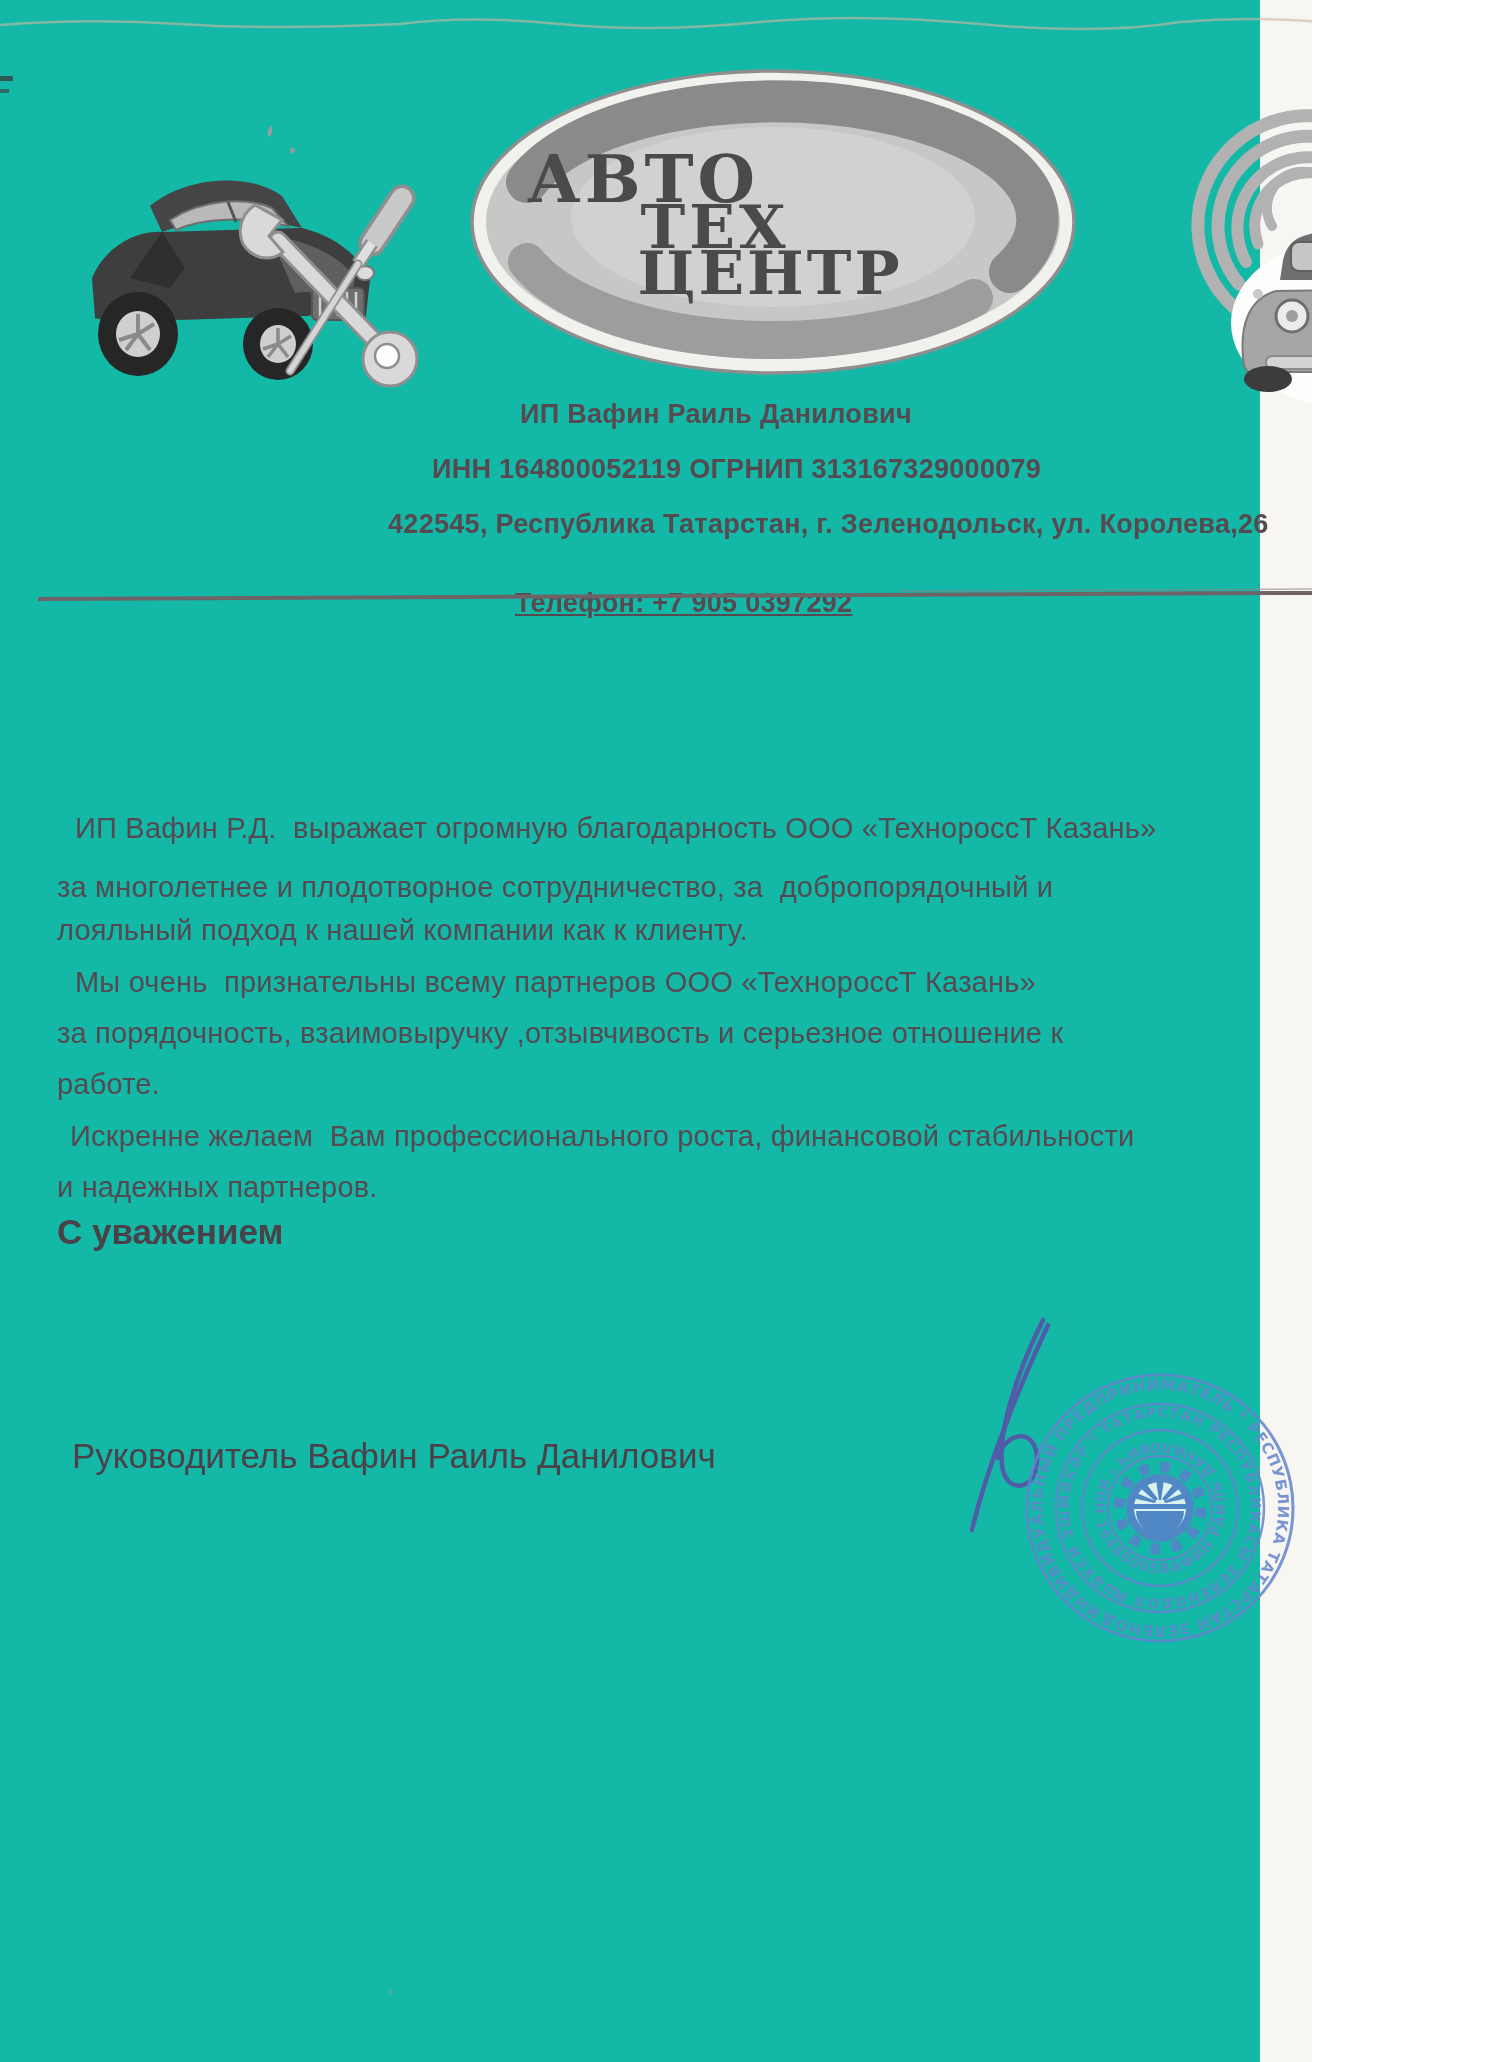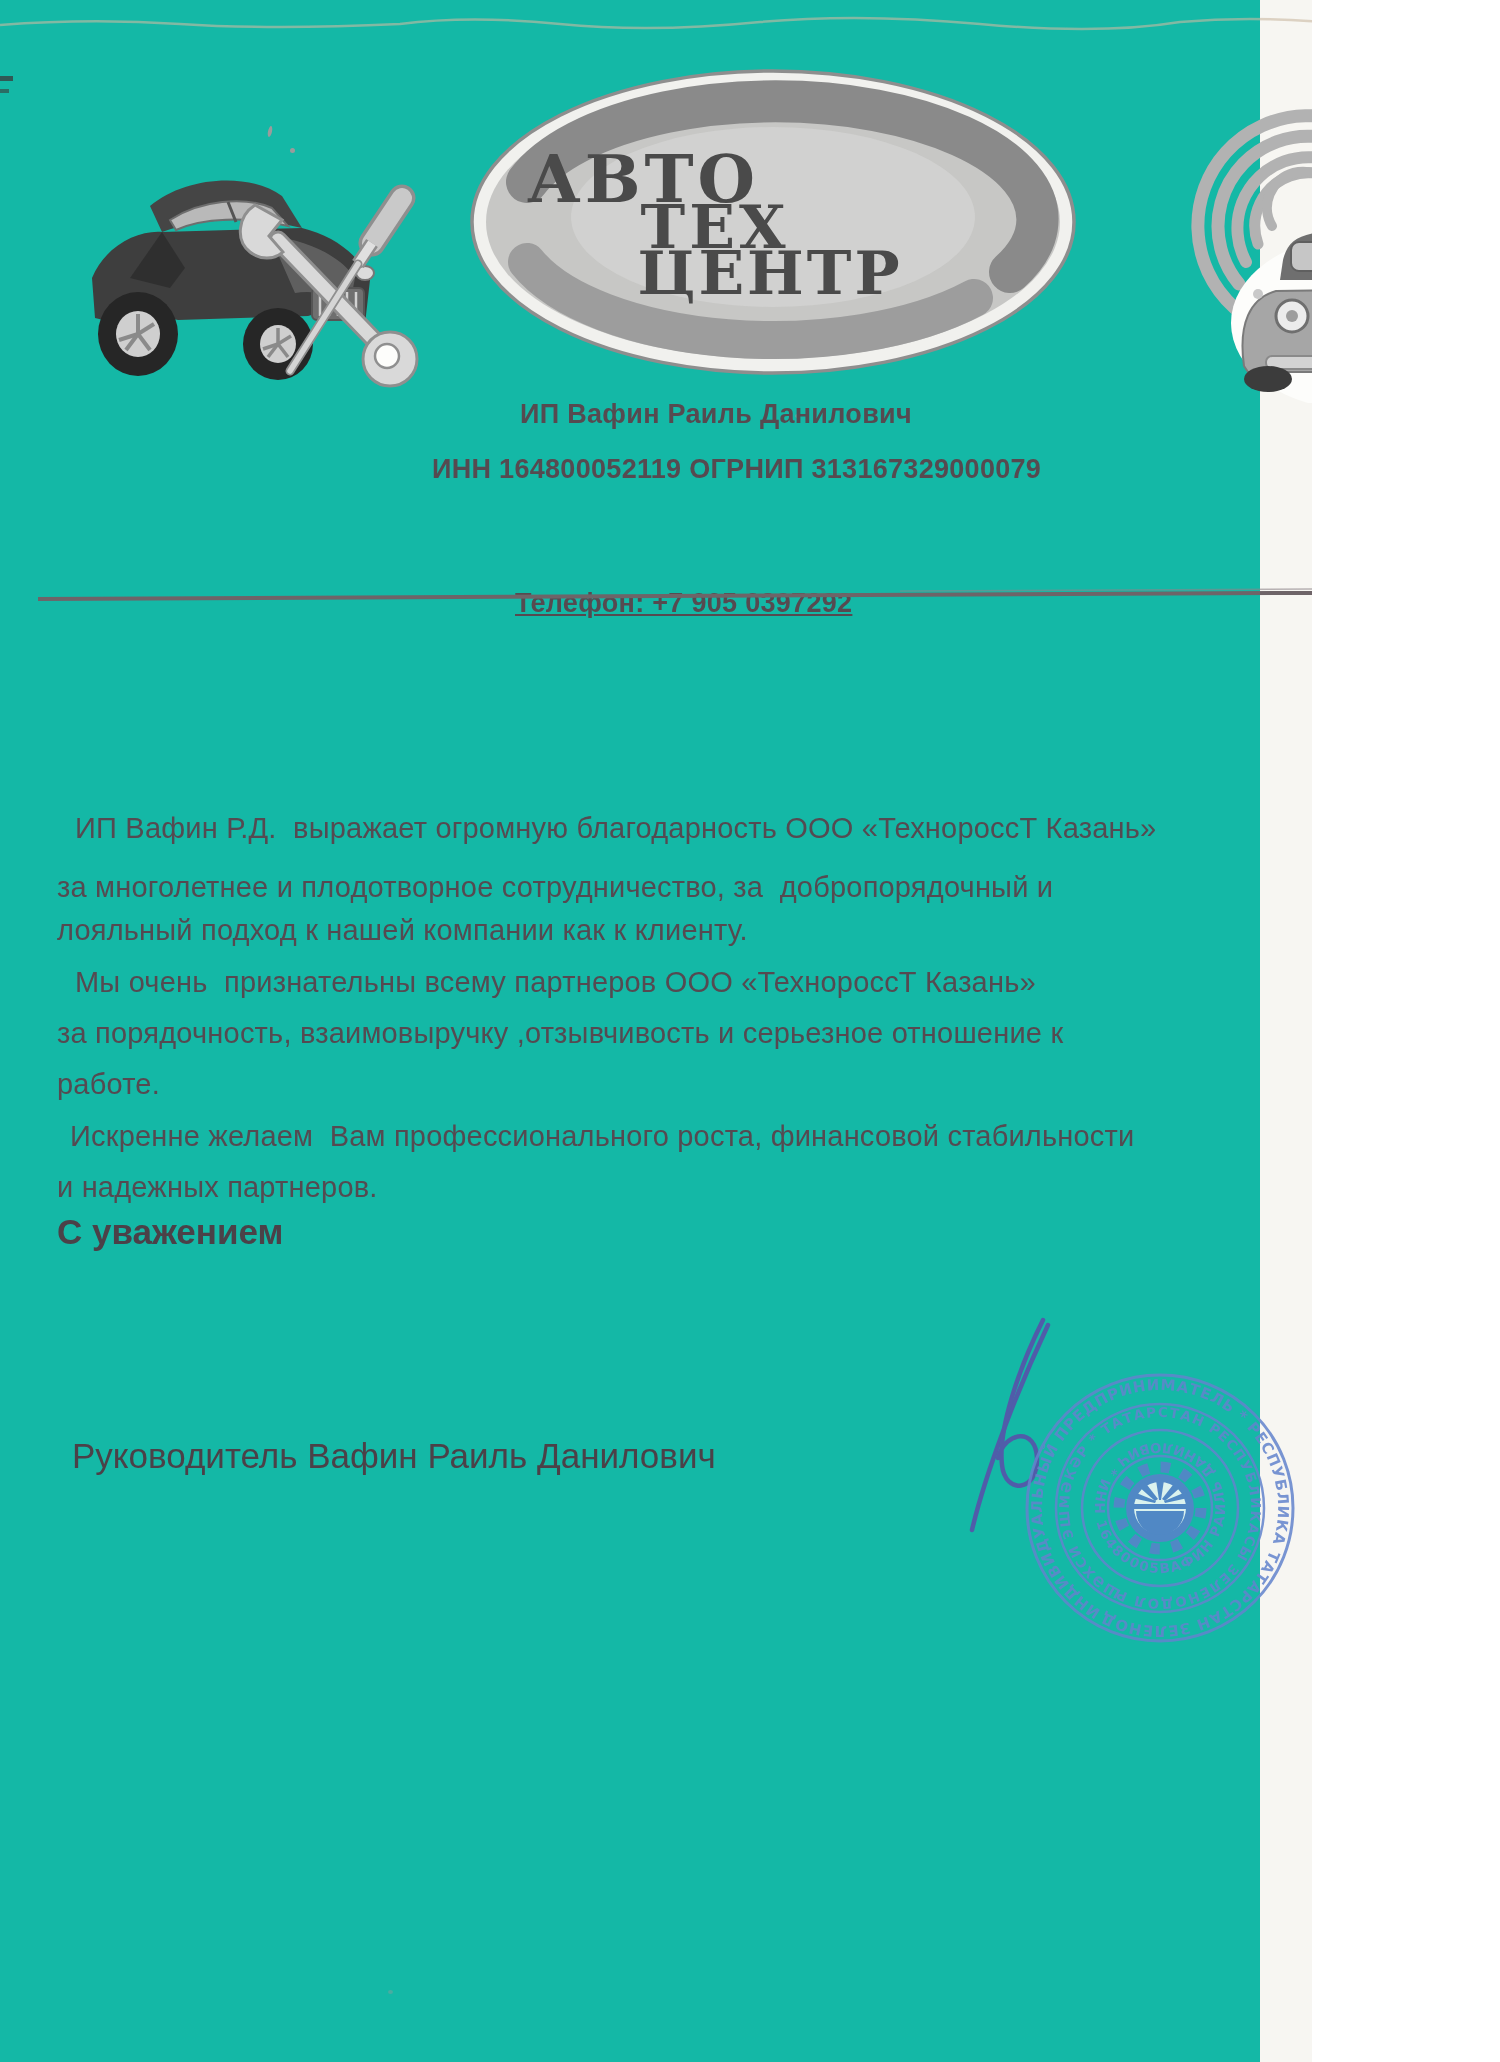--- a/index.html
+++ b/index.html
@@ -145,20 +145,21 @@
       <circle cx="110" cy="206" r="5" fill="#c9c9c9"></circle>
         <circle cx="286" cy="206" r="5" fill="#c9c9c9"></circle>
       <rect x="118" y="268" width="162" height="13" rx="6" fill="#d3d3d3" stroke="#8a8a8a" stroke-width="2"></rect>
       <ellipse cx="120" cy="291" rx="24" ry="13" fill="#3c3c3c"></ellipse>
         <ellipse cx="272" cy="291" rx="24" ry="13" fill="#3c3c3c"></ellipse>
     </g>
   </svg>
 
   <div class="hl h1">ИП Вафин Раиль Данилович</div>
   <div class="hl h2">ИНН 164800052119 ОГРНИП 313167329000079</div>
+  <div class="hl h3">422545, Республика Татарстан, г. Зеленодольск, ул. Королева,26</div>
   <div class="hl h4">Телефон: +7 905 0397292</div>
 
   <svg style="left:0;top:585px" width="1500" height="20" viewBox="0 0 1500 20">
     <line x1="38" y1="14" x2="1500" y2="7" stroke="#6e6468" stroke-width="4"></line>
     <line x1="900" y1="6" x2="1500" y2="3" stroke="#8d8489" stroke-width="1.5" opacity="0.6"></line>
   </svg>
 
   <div class="bl l1">ИП Вафин Р.Д.  выражает огромную благодарность ООО «ТехнороссТ Казань»</div>
   <div class="bl l2">за многолетнее и плодотворное сотрудничество, за  добропорядочный и</div>
   <div class="bl l3">лояльный подход к нашей компании как к клиенту.</div>

